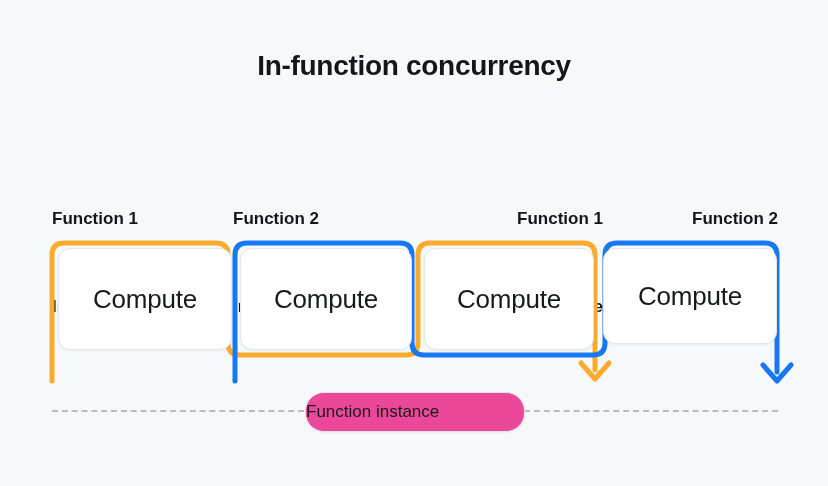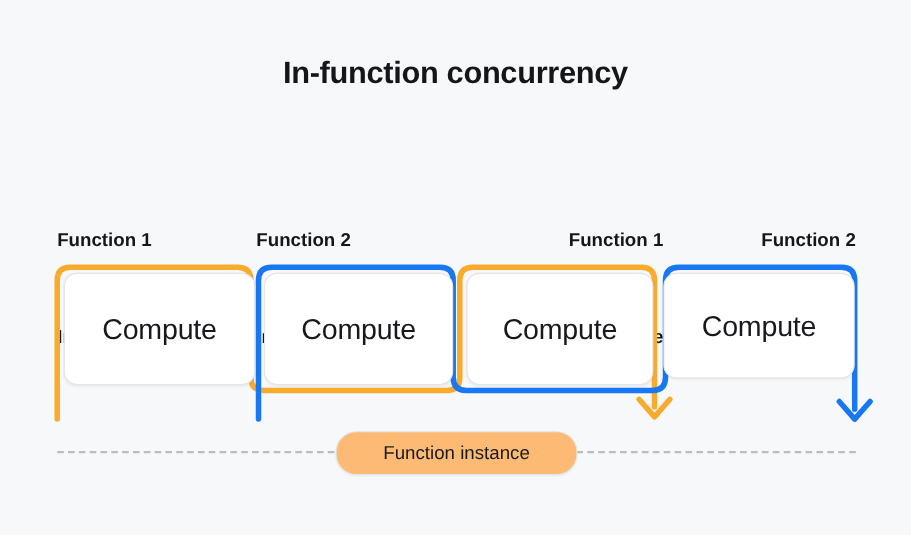--- a/index.html
+++ b/index.html
@@ -92,27 +92,27 @@
   }
   .dash-left  { left: 52px;  width: 252px; }
   .dash-right { left: 524px; width: 254px; }
 
   .instance-pill {
     position: absolute;
     left: 305px;
     top: 392px;
     width: 218px;
     height: 38px;
-    background: #fdba74;
+    background: #ec4899;
     border: 1px solid #e3e5e8;
     border-radius: 19px;
     box-shadow: 0 1px 2px rgba(16, 18, 22, 0.05);
     display: flex;
     align-items: center;
-    justify-content: center;
+    justify-content: flex-start;
   }
   .instance-pill-label {
     font-size: 17px;
     color: #17191c;
   }
 </style>
 </head>
 <body>
 
 <div id="canvas">

